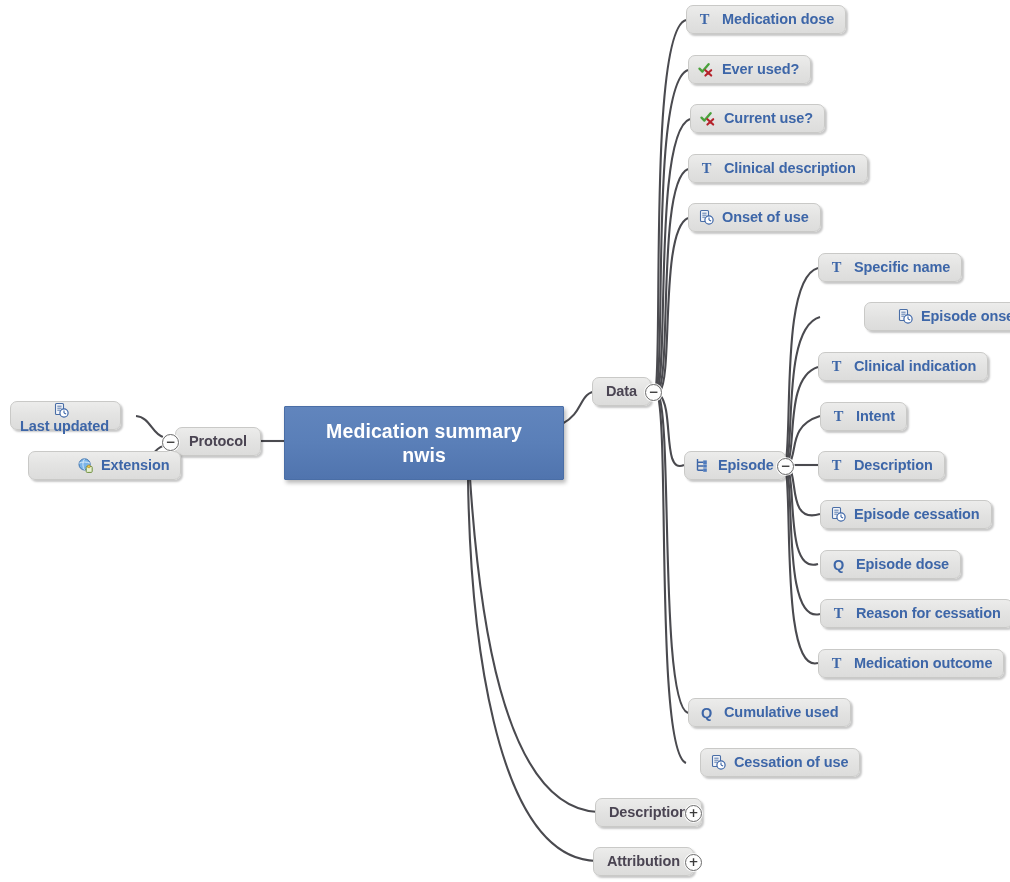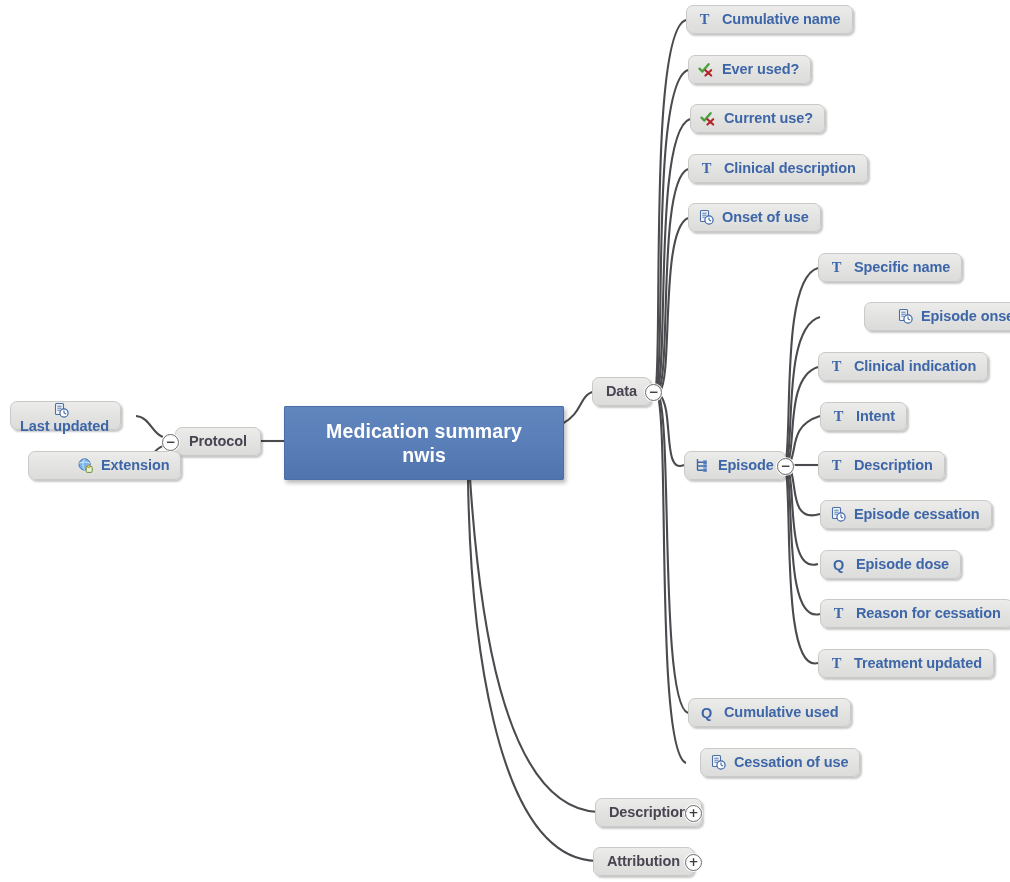--- a/index.html
+++ b/index.html
@@ -158,21 +158,21 @@
 
   <div class="node plain" style="left:592px;top:377px;">
     <span class="lbl">Data</span>
   </div>
   <div class="toggle" style="left:645px;top:384px;">
     <span>−</span>
   </div>
 
   <div class="node" style="left:686px;top:5px;">
     <span class="ic t-ic">T</span>
-    <span class="lbl">Cumulative name</span>
+    <span class="lbl">Medication dose</span>
   </div>
 
   <div class="node" style="left:688px;top:55px;">
     <span class="ic">
       <svg width="17" height="17" viewBox="0 0 17 17">
         <path d="M1.5 7.6 L4.4 10.6 L10.6 3.2" fill="none" stroke="#4aa13c" stroke-width="2.3" stroke-linecap="round" stroke-linejoin="round"></path>
         <path d="M7.4 9.2 L13.2 14.6 M13.2 9.2 L7.4 14.6" stroke="#b5232b" stroke-width="2.1" stroke-linecap="round"></path>
       </svg>
     </span>
     <span class="lbl">Ever used?</span>
@@ -298,21 +298,21 @@
     <span class="lbl">Episode dose</span>
   </div>
 
   <div class="node" style="left:820px;top:599px;">
     <span class="ic t-ic">T</span>
     <span class="lbl">Reason for cessation</span>
   </div>
 
   <div class="node" style="left:818px;top:649px;">
     <span class="ic t-ic">T</span>
-    <span class="lbl">Treatment updated</span>
+    <span class="lbl">Medication outcome</span>
   </div>
 
   <div class="node plain" style="left:595px;top:798px;">
     <span class="lbl">Description</span>
   </div>
   <div class="toggle" style="left:685px;top:805px;">
     <span>+</span>
   </div>
 
   <div class="node plain" style="left:593px;top:847px;">

